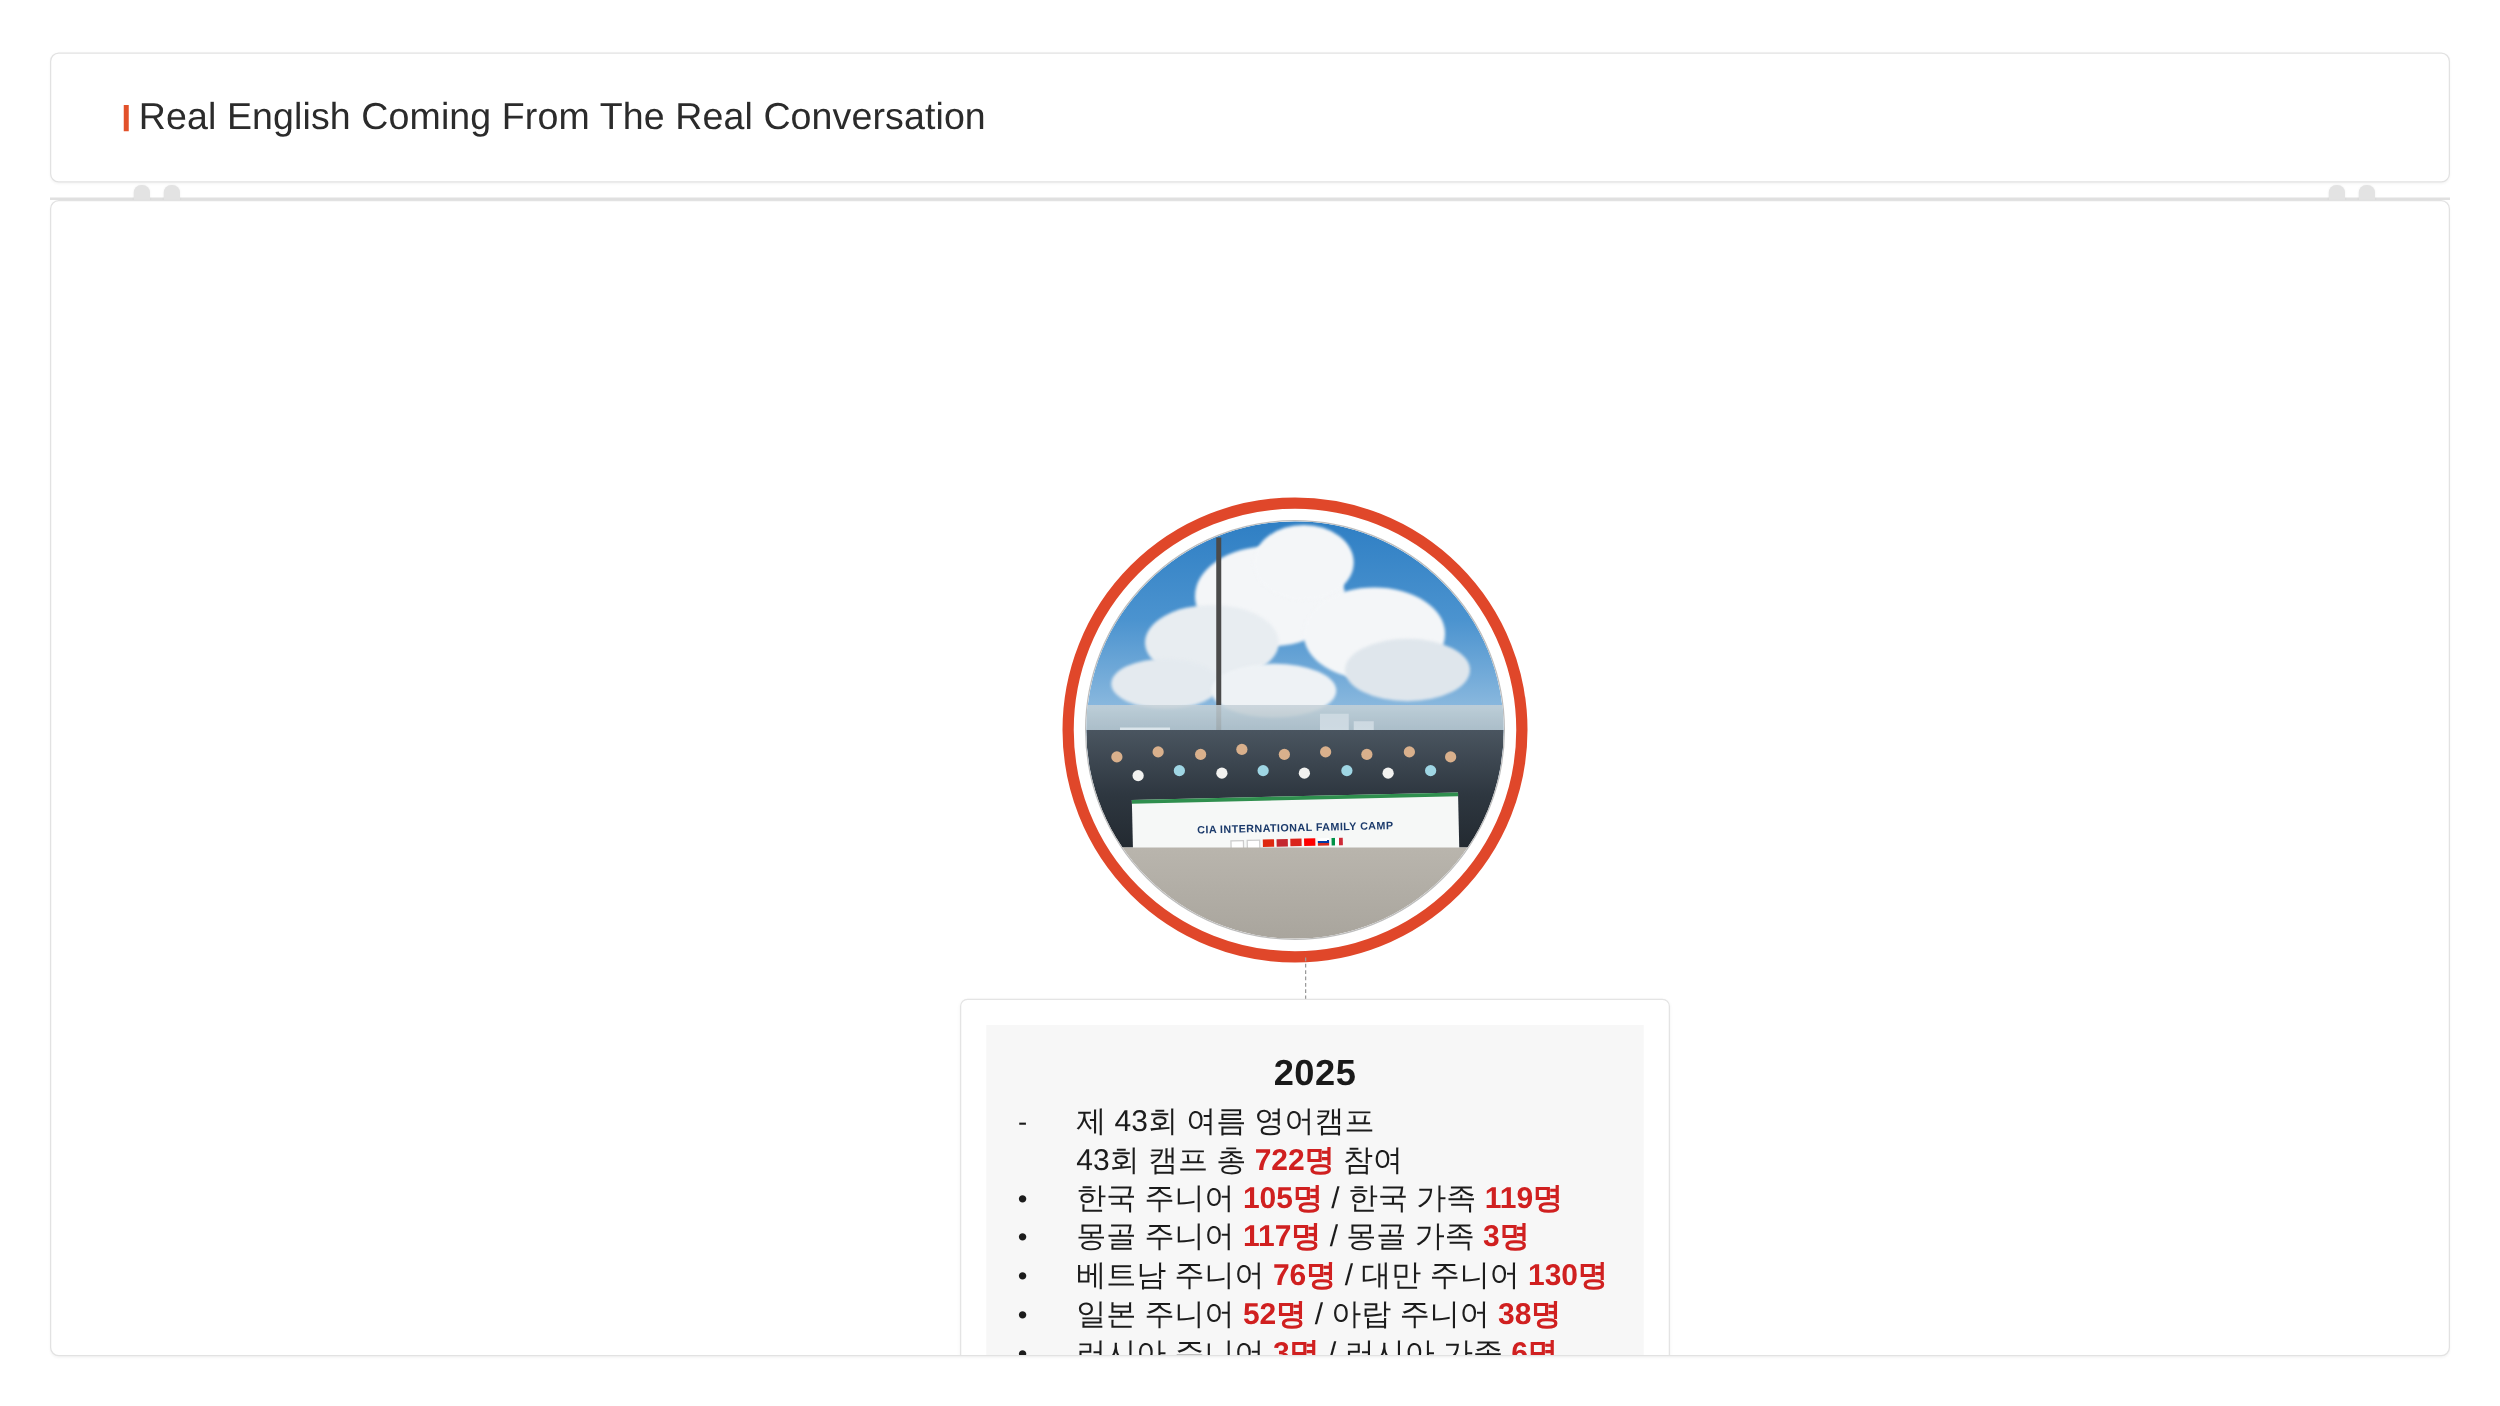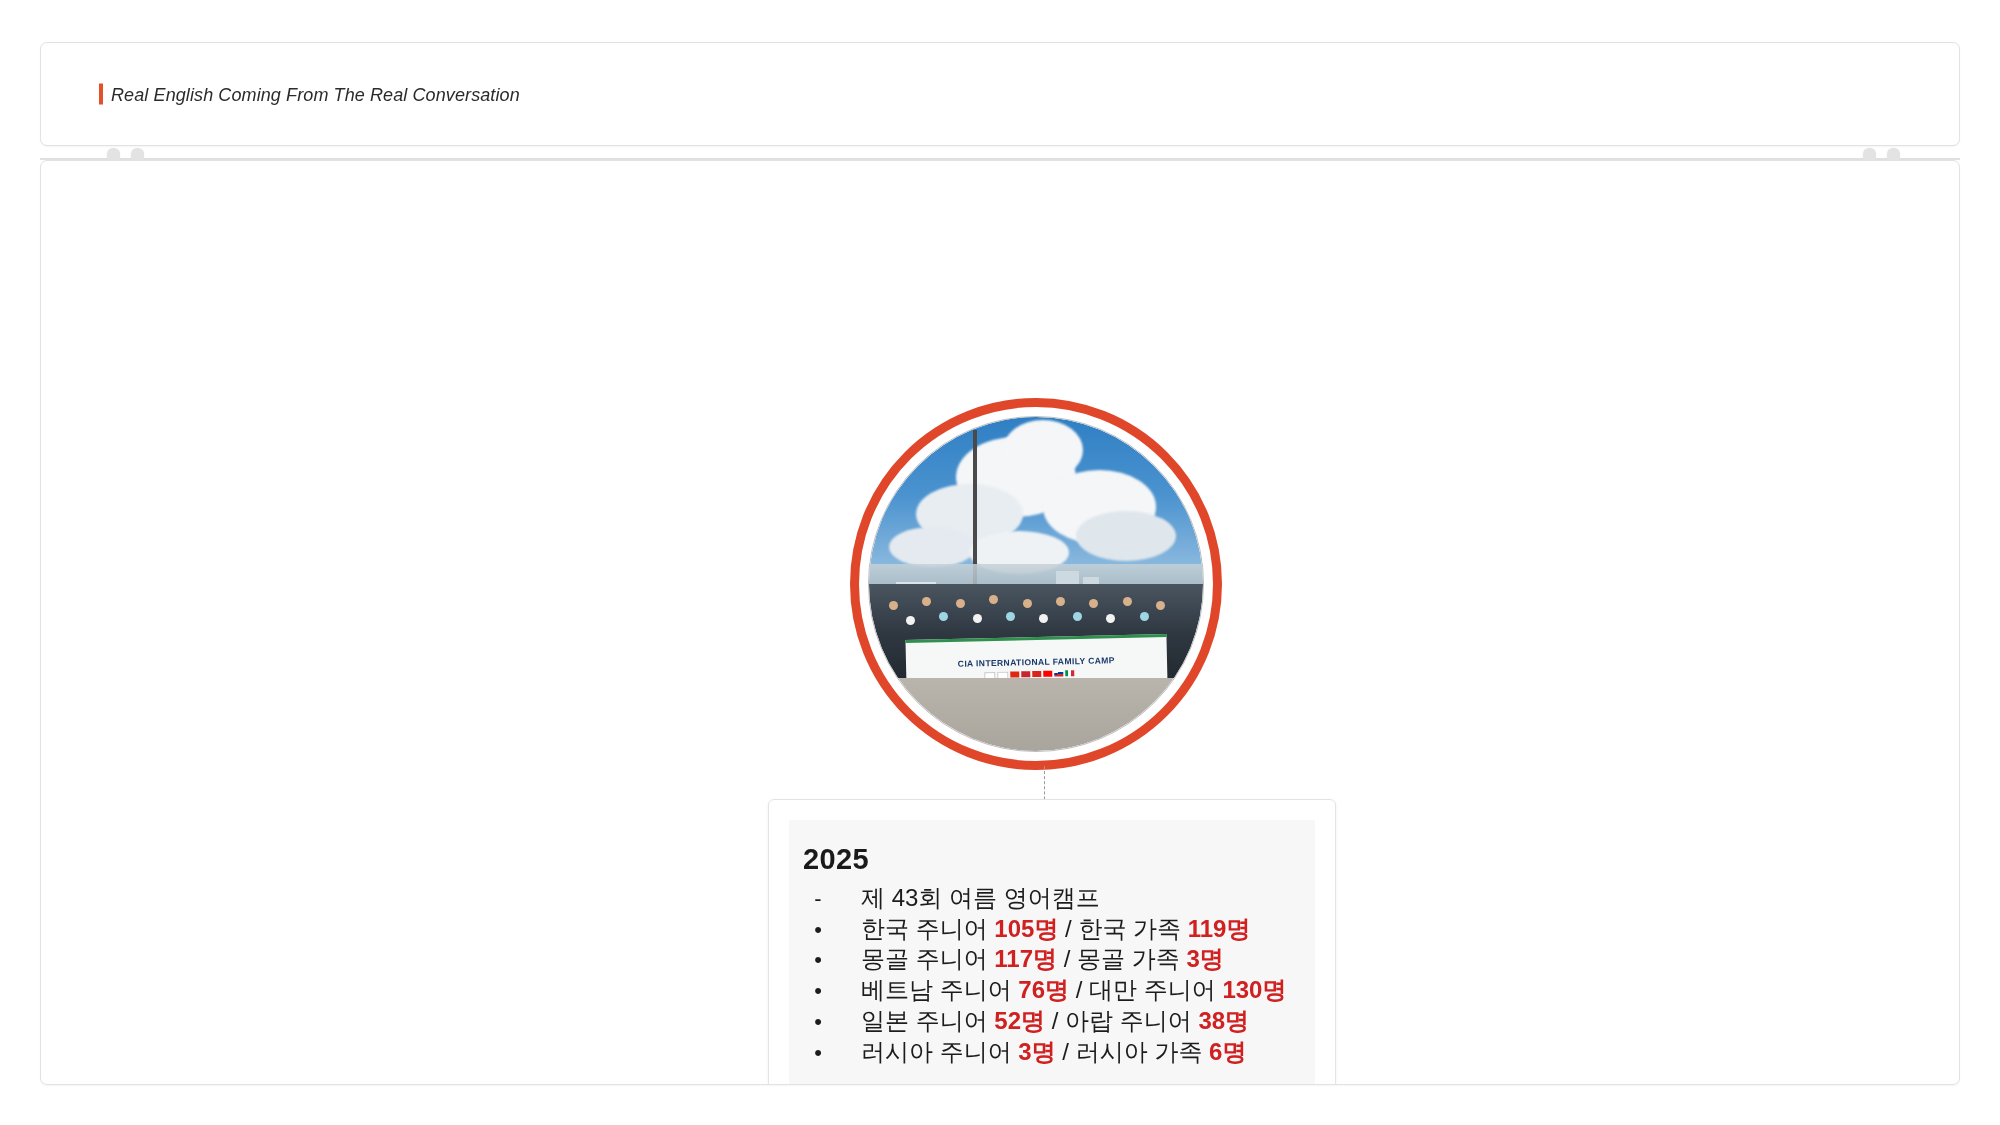--- a/index.html
+++ b/index.html
@@ -48,26 +48,25 @@
   .header-accent-bar {
     display: inline-block;
     width: 4px;
     height: 21px;
     background: #e2512a;
     border-radius: 0px;
     flex: 0 0 auto;
   }
 
   .header-title {
-    font-size: 18px;
+    font-size: 30px;
     color: #2b2b2b;
     letter-spacing: 0.1px;
     font-weight: 400;
     line-height: 1;
-    font-style: italic;
   }
 
   .grip {
     position: absolute;
     top: 148px;
     width: 13px;
     height: 26px;
     background: #e3e3e3;
     border-radius: 6px;
     box-shadow: 0 0 2px rgba(0,0,0,0.06);
@@ -275,20 +274,21 @@
     left: 20px;
     top: 20px;
     right: 20px;
     bottom: 20px;
     background: #f7f7f7;
     box-sizing: border-box;
     padding: 18px 14px 14px 14px;
   }
 
   .info-year {
+    text-align: center;
     font-size: 29px;
     font-weight: 700;
     color: #1a1a1a;
     letter-spacing: 0.4px;
     margin: 6px 0 8px 0;
     line-height: 1.1;
   }
 
   .info-list {
     list-style: none;
@@ -407,20 +407,24 @@
 
     <div class="info-card">
       <div class="info-inner">
         <div class="info-year">2025</div>
         <ul class="info-list">
             <li class="info-row">
               <span class="row-marker">-</span>
               <span class="row-text"><span class="sep">제 43회 여름 영어캠프</span></span>
             </li>
             <li class="info-row">
+              <span class="row-marker"></span>
+              <span class="row-text"><span class="sep">43회 캠프 총 </span><span class="num">722명</span><span class="sep"> 참여</span></span>
+            </li>
+            <li class="info-row">
               <span class="row-marker">•</span>
               <span class="row-text"><span class="sep">한국 주니어 </span><span class="num">105명</span><span class="sep"> / 한국 가족 </span><span class="num">119명</span></span>
             </li>
             <li class="info-row">
               <span class="row-marker">•</span>
               <span class="row-text"><span class="sep">몽골 주니어 </span><span class="num">117명</span><span class="sep"> / 몽골 가족 </span><span class="num">3명</span></span>
             </li>
             <li class="info-row">
               <span class="row-marker">•</span>
               <span class="row-text"><span class="sep">베트남 주니어 </span><span class="num">76명</span><span class="sep"> / 대만 주니어 </span><span class="num">130명</span></span>

